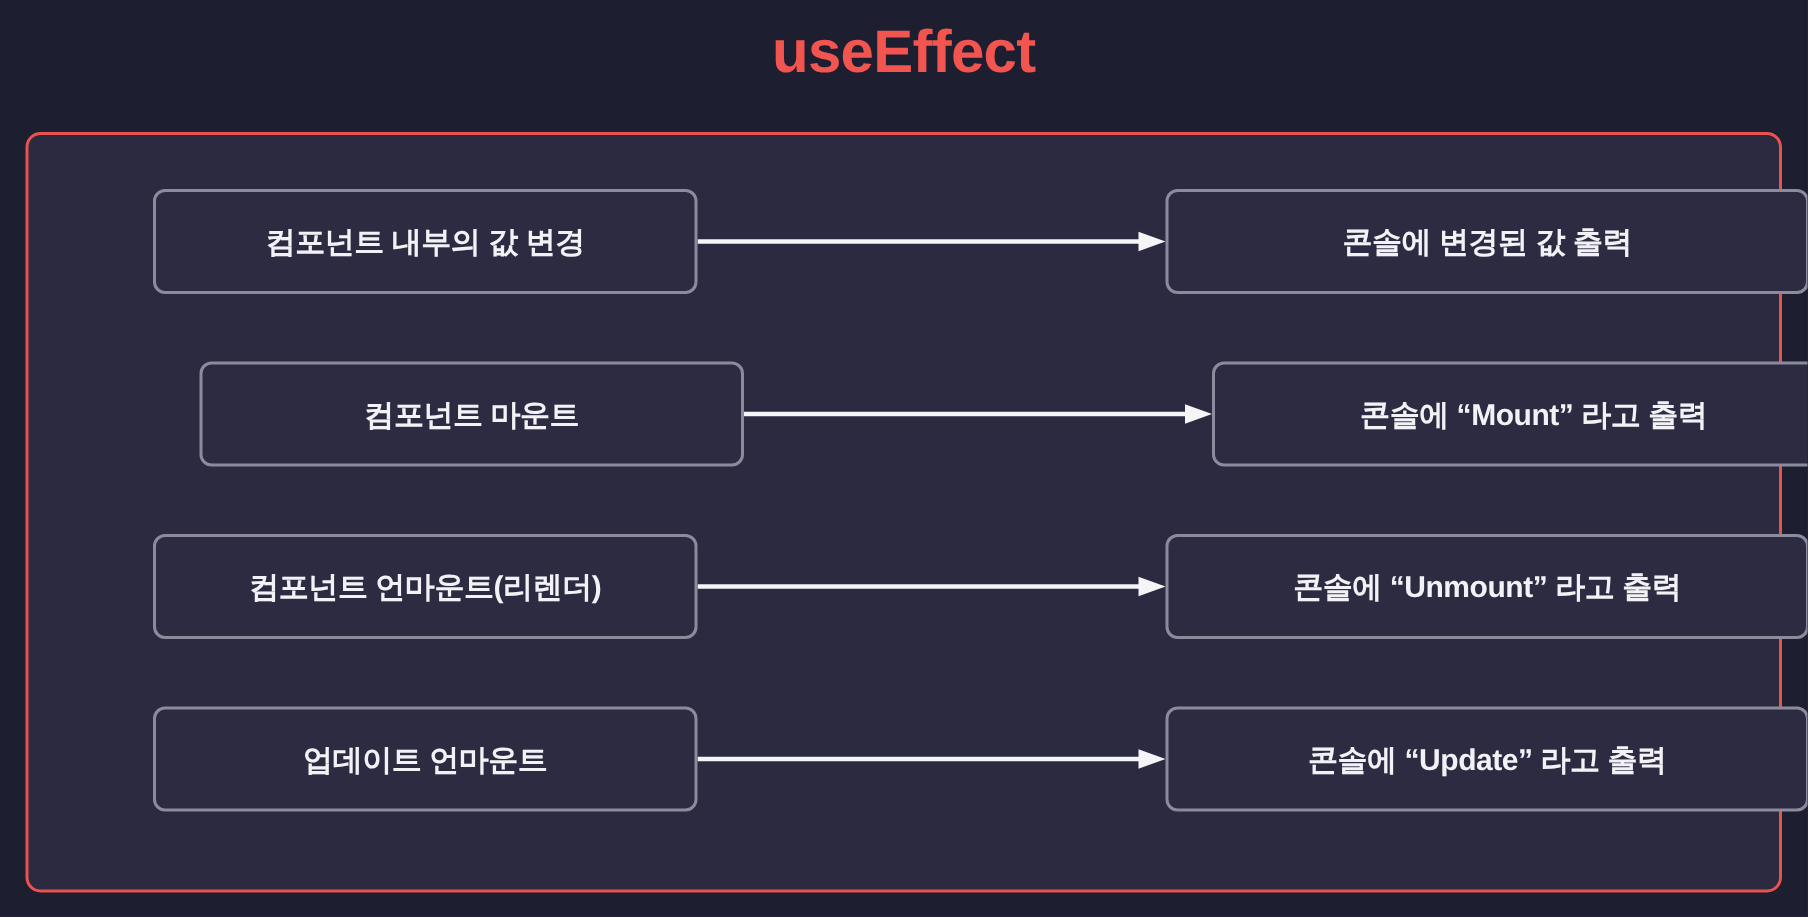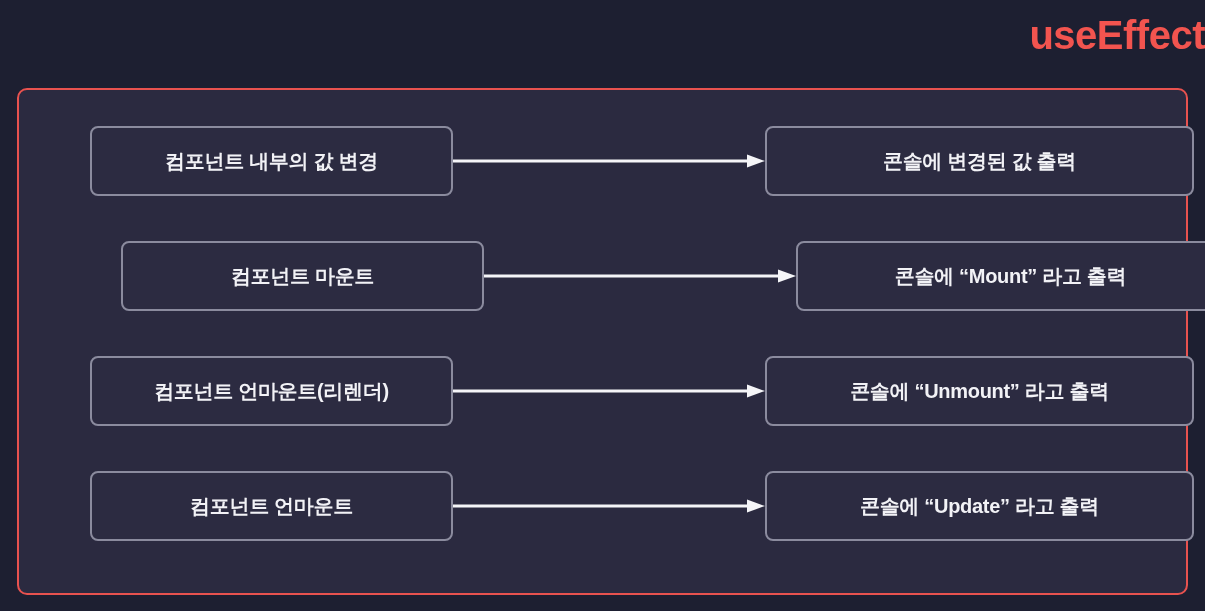--- a/index.html
+++ b/index.html
@@ -13,21 +13,21 @@
     font-family: "Liberation Sans", "DejaVu Sans", sans-serif;
     overflow: hidden;
     position: relative;
   }
 
   #page-title {
     position: absolute;
     left: 0;
     top: 4px;
     width: 1205px;
-    text-align: right;
+    text-align: center;
     font-size: 40px;
     font-weight: bold;
     color: #f2544f;
     letter-spacing: -0.5px;
     line-height: 62px;
     white-space: nowrap;
   }
 
   #diagram-panel {
     position: absolute;
@@ -36,21 +36,21 @@
     width: 1171px;
     height: 507px;
     box-sizing: border-box;
     border: 2px solid #e8524f;
     border-radius: 10px;
     background: #2b2a40;
   }
 
   .flow-row {
     position: absolute;
-    left: 0;
+    left: 12px;
     width: 1171px;
     height: 70px;
   }
   .flow-row.r0 { top: 36px; }
   .flow-row.r1 { top: 151px; margin-left: 31px; }
   .flow-row.r2 { top: 266px; }
   .flow-row.r3 { top: 381px; }
 
   .node-box {
     position: absolute;
@@ -125,21 +125,21 @@
     <div class="flow-arrow">
       <svg width="312" height="14" viewBox="0 0 312 14" xmlns="http://www.w3.org/2000/svg">
         <line x1="0" y1="7" x2="298" y2="7" stroke="#f5f5f8" stroke-width="3"></line>
         <polygon points="294,0.5 312,7 294,13.5" fill="#f5f5f8"></polygon>
       </svg>
     </div>
     <div class="node-box right">콘솔에 “Unmount” 라고 출력</div>
   </div>
 
   <div class="flow-row r3">
-    <div class="node-box left">컴포넌트 언마운트</div>
+    <div class="node-box left">업데이트 언마운트</div>
     <div class="flow-arrow">
       <svg width="312" height="14" viewBox="0 0 312 14" xmlns="http://www.w3.org/2000/svg">
         <line x1="0" y1="7" x2="298" y2="7" stroke="#f5f5f8" stroke-width="3"></line>
         <polygon points="294,0.5 312,7 294,13.5" fill="#f5f5f8"></polygon>
       </svg>
     </div>
     <div class="node-box right">콘솔에 “Update” 라고 출력</div>
   </div>
 
 </div>

